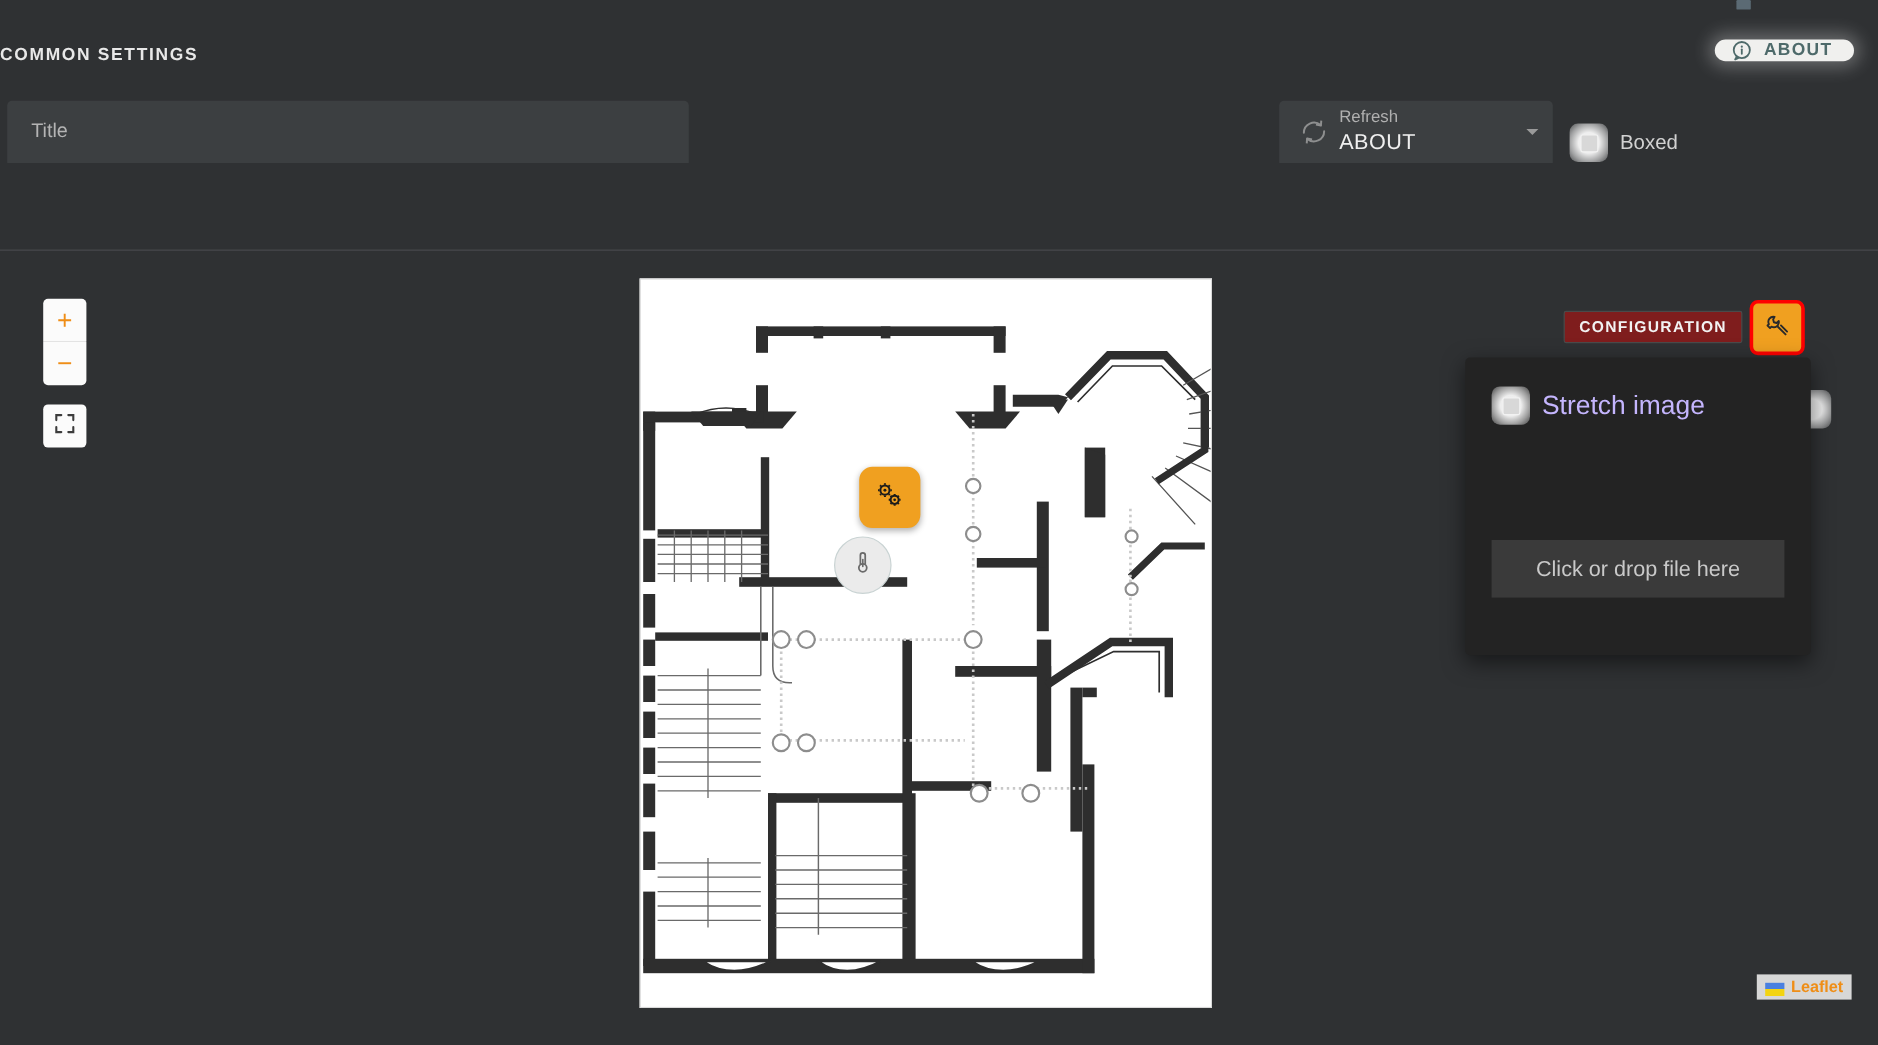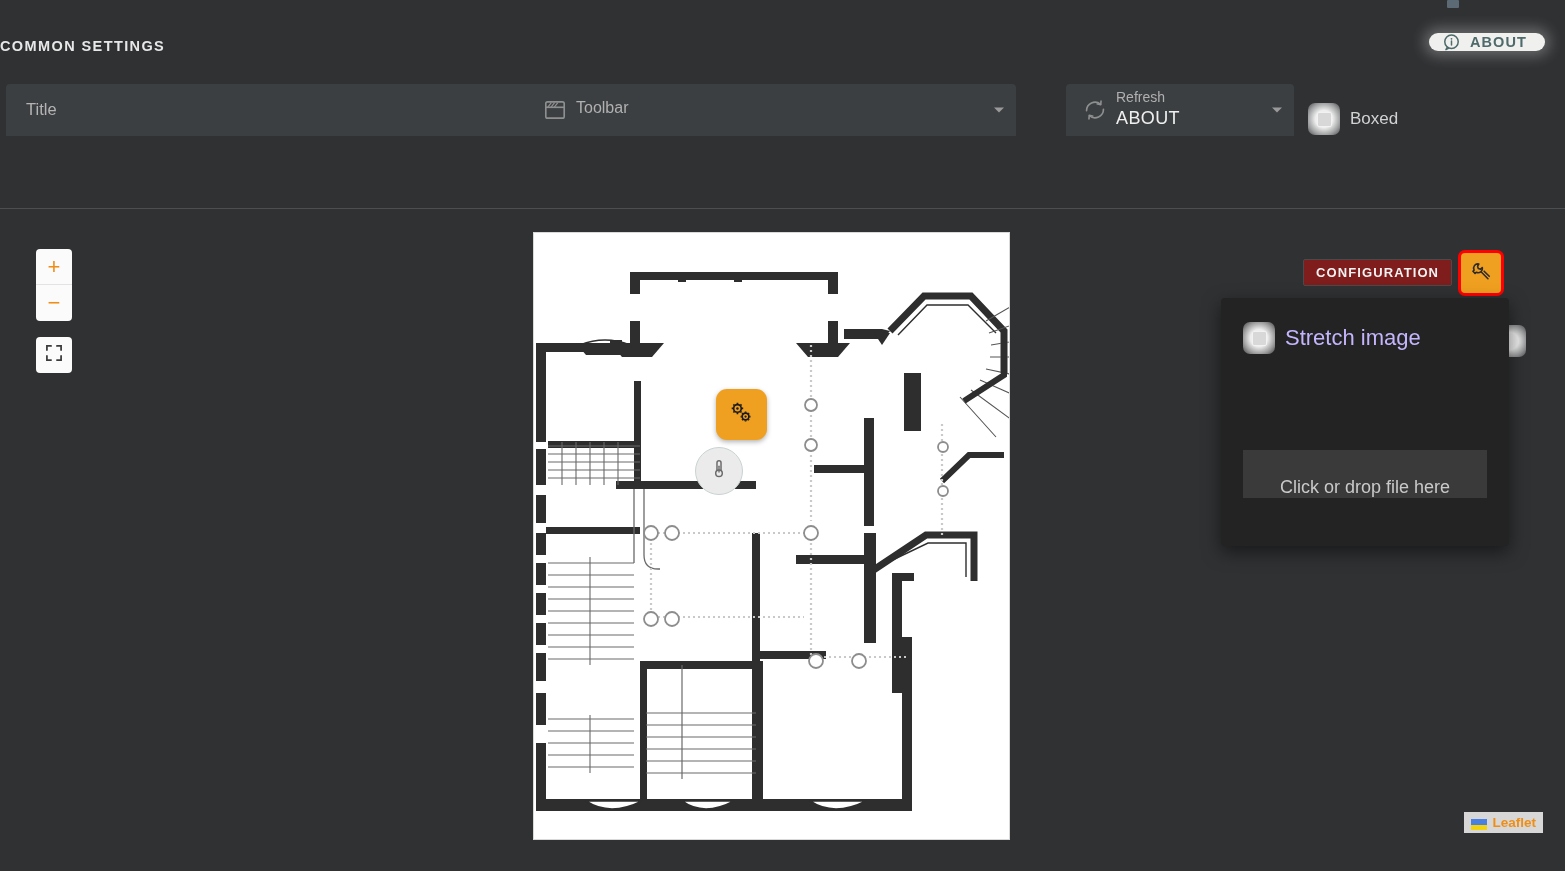--- a/index.html
+++ b/index.html
@@ -183,21 +183,21 @@
     position: absolute; left: 1221px; top: 298px;
     width: 288px; height: 248px;
     background: #232323; border-radius: 4px;
     box-shadow: 0 6px 18px rgba(0,0,0,.5);
     padding: 24px 22px;
   }
   .cfg-panel .chk-lbl { font-size: 22px; color: #c4b5fd; }
   .dropzone {
     position: absolute; left: 22px; right: 22px; top: 152px; height: 48px;
     background: #3a3a3a;
-    display: flex; align-items: flex-end; justify-content: center;
+    display: flex; align-items: center; justify-content: center;
     color: #c9c9c9; font-size: 18px; cursor: pointer;
   }
 </style>
 </head>
 <body>
 
 <div class="app">
 
   <div class="top-cut"></div>
 
@@ -215,33 +215,20 @@
     </span>
     <span class="lbl">ABOUT</span>
   </div>
 
   <div class="settings-row">
 
     <div class="field title">
       <span class="placeholder">Title</span>
     </div>
 
-    <div class="field toolbar">
-      <span class="fld-icon">
-        <svg width="26" height="26" viewBox="0 0 24 24" fill="none" stroke="#aeaeae" stroke-width="1.5">
-          <rect x="3.5" y="4.5" width="17" height="15" rx="1.6"></rect>
-          <path d="M3.5 9.5 H20.5"></path>
-          <path d="M5.4 9.3 L8.6 5.2 M8.4 9.3 L11.6 5.2 M11.4 9.3 L14.6 5.2" stroke-width="1.1"></path>
-        </svg>
-      </span>
-      <span class="fld-body">
-        <span class="fld-label center">Toolbar</span>
-      </span>
-      <span class="caret"></span>
-    </div>
 
     <div class="field refresh">
       <span class="fld-icon">
         <svg width="26" height="26" viewBox="0 0 24 24" fill="none" stroke="#aeaeae" stroke-width="1.5">
           <path d="M4.2 12.6a7.8 7.8 0 0 1 12.9-5.9" stroke-linecap="round"></path>
           <path d="M19.8 11.4a7.8 7.8 0 0 1-12.9 5.9" stroke-linecap="round"></path>
           <path d="M17.6 3.2 L17.3 7.1 L13.5 6.3" stroke-linejoin="round"></path>
           <path d="M6.4 20.8 L6.7 16.9 L10.5 17.7" stroke-linejoin="round"></path>
         </svg>
       </span>

